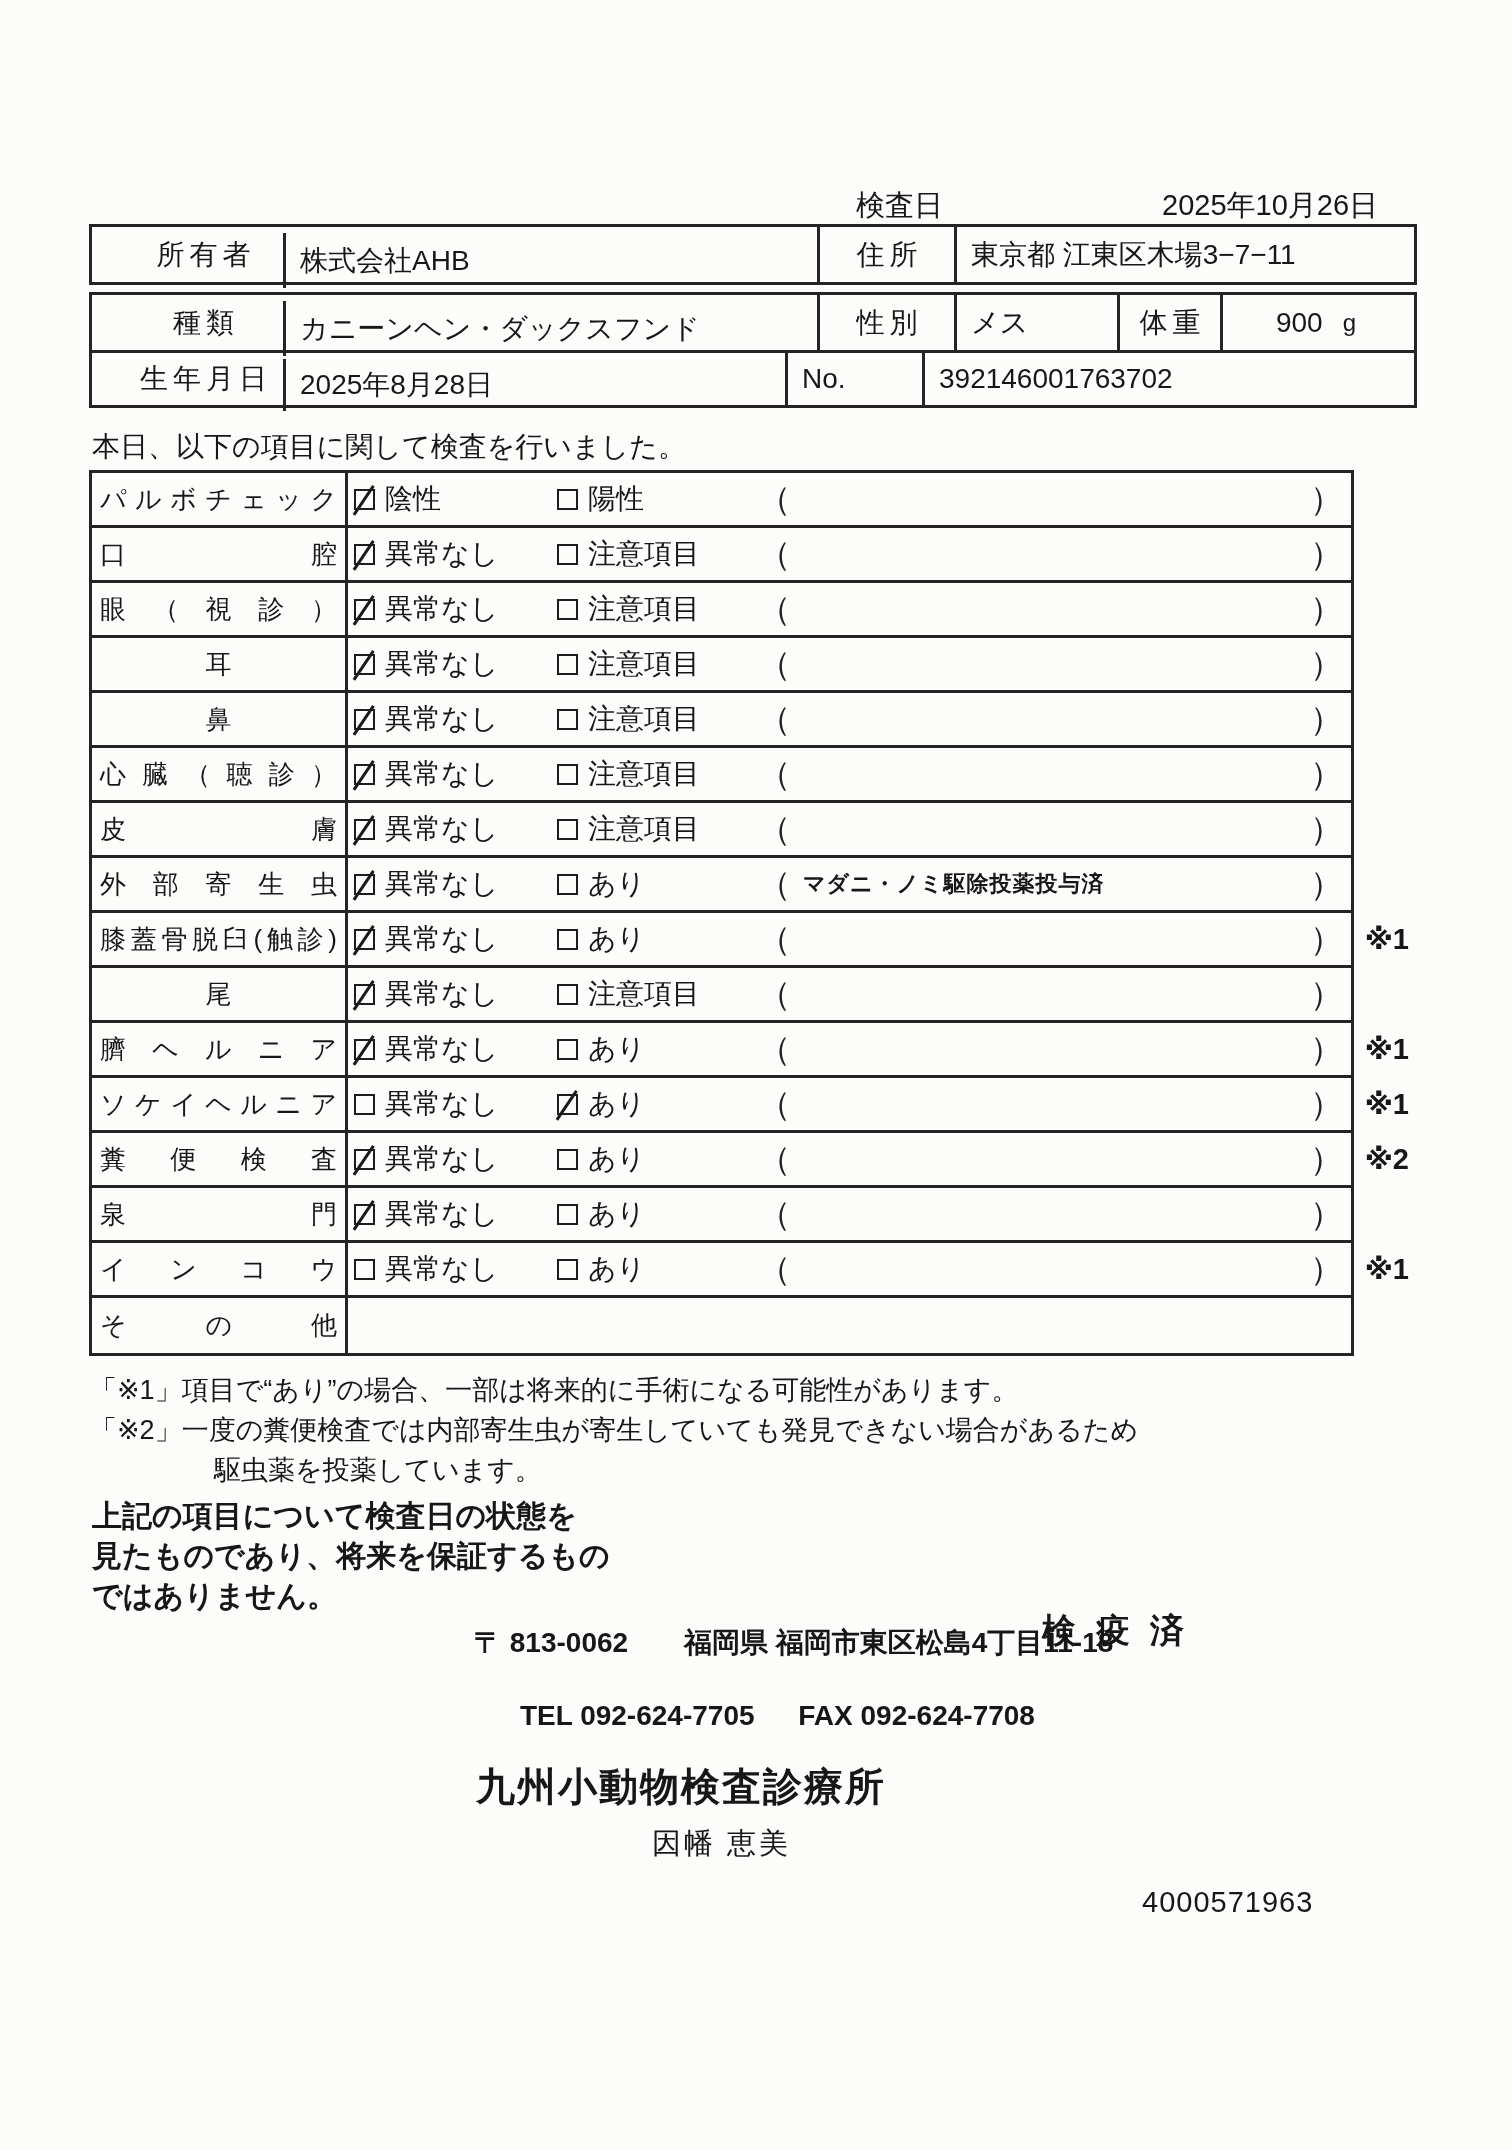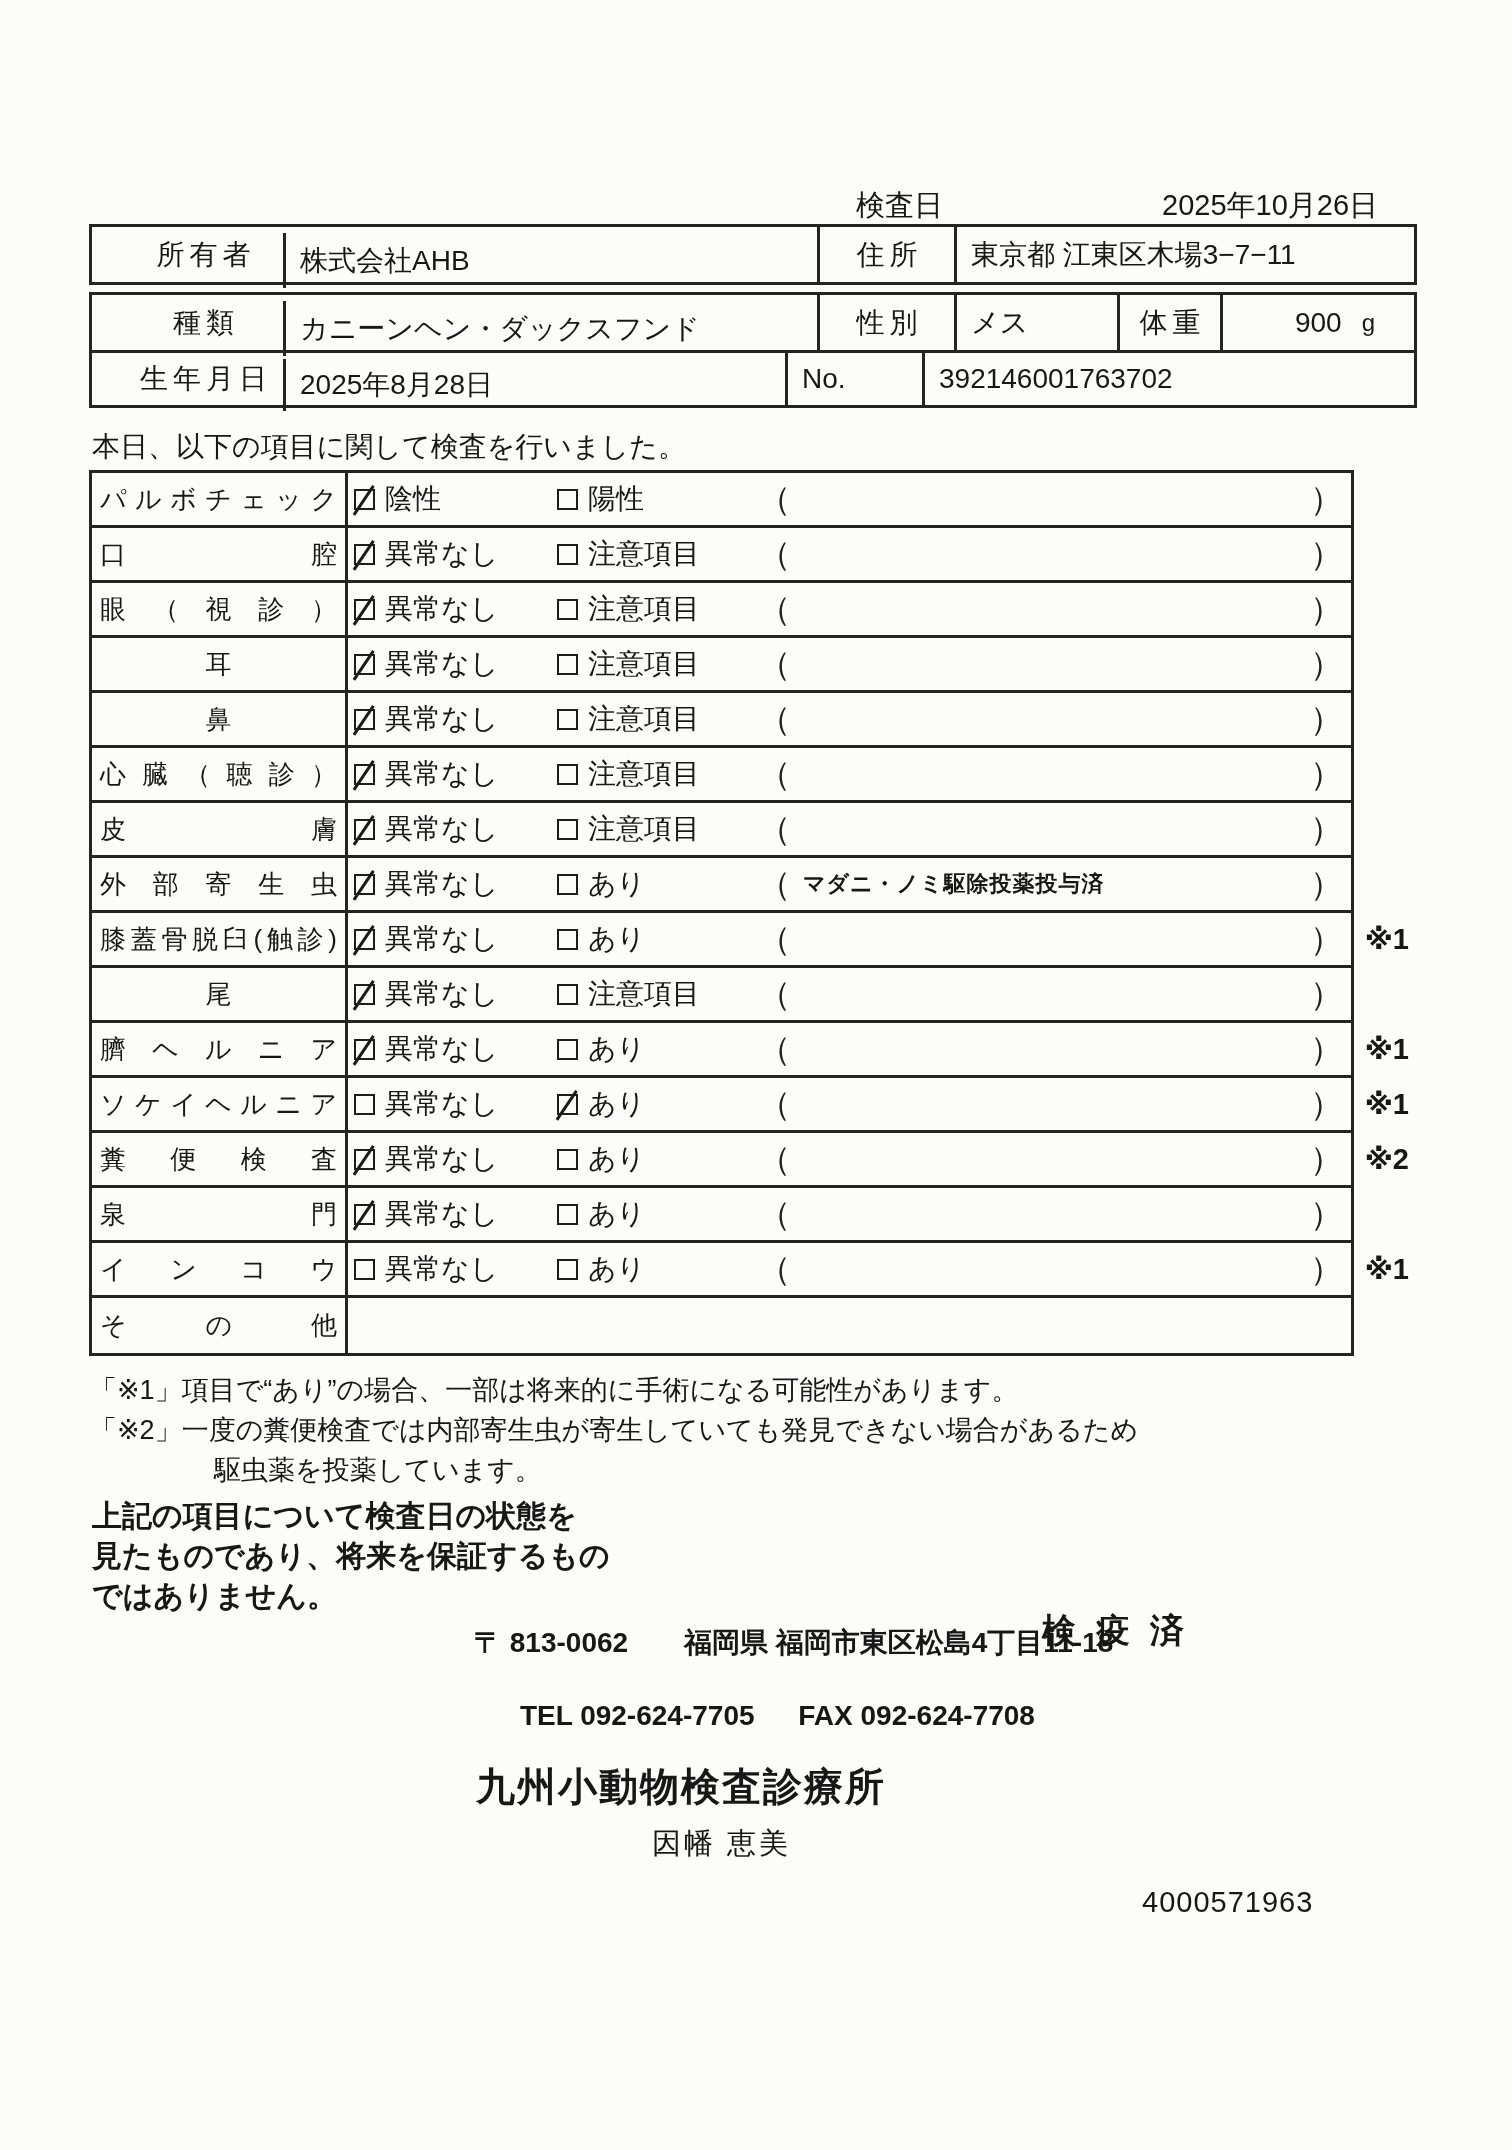--- a/index.html
+++ b/index.html
@@ -31,21 +31,21 @@
   .tbl-bc { top:292px; }
   .trow { display:flex; height:55px; }
   .trow + .trow { border-top:3px solid #242424; }
   .cell { display:flex; align-items:center; font-size:28px; height:100%; }
   .cell + .cell { border-left:3px solid #242424; }
   .lab { justify-content:center; letter-spacing:5px; text-indent:5px;margin-left:32px; }
   .val { padding-left:14px; }
   .w-159 { width:159px; } .w-502 { width:502px;margin-top:6px; } .w-137 { width:137px; }
   .w-131 { width:131px; } .w-103 { width:103px; }
   .w-rest { flex:1; }
-  .weight-cell { justify-content:flex-end; padding-right:39px; }
+  .weight-cell { justify-content:flex-end; padding-right:58px; }
   .weight-unit { font-size:24px; margin-left:20px; }
 
   
   .intro { position:absolute; top:428px; left:92px; font-size:28px; }
 
   
   .insp {
     position:absolute; top:470px; left:89px; width:1265px;
     border:3px solid #242424;
   }

